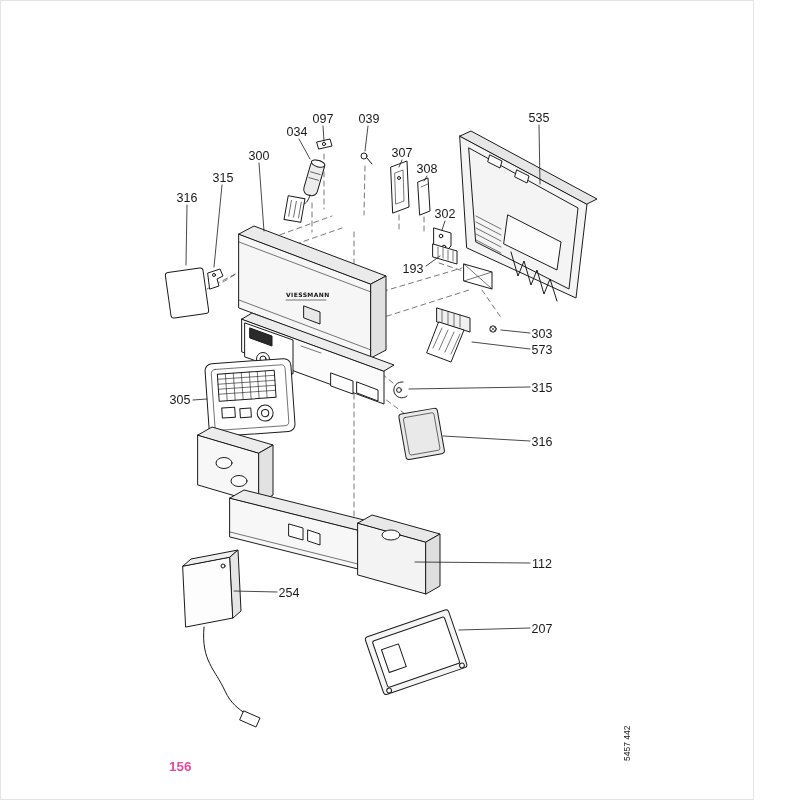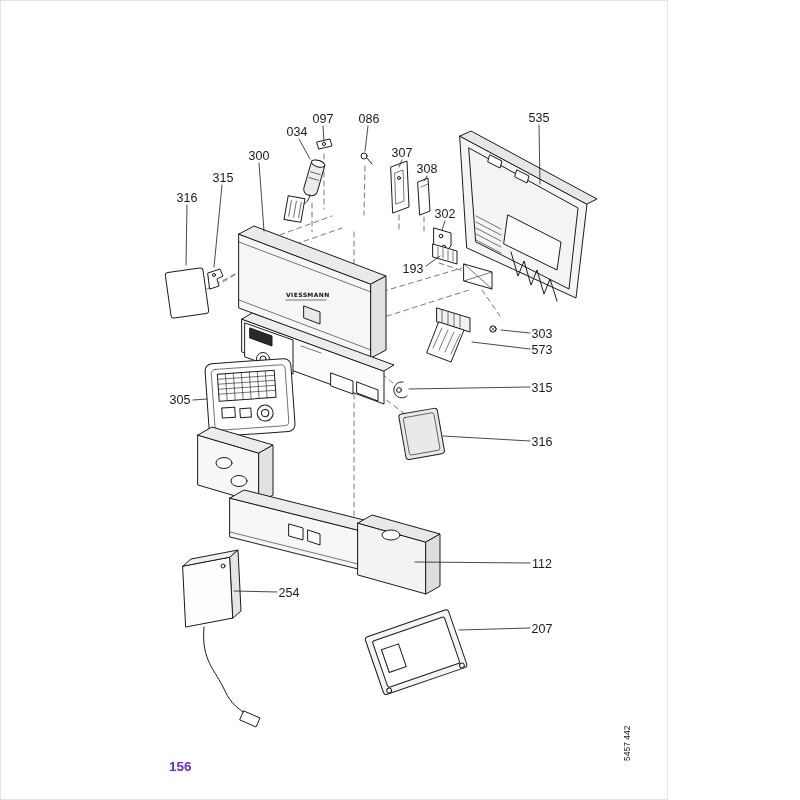--- a/index.html
+++ b/index.html
@@ -1,33 +1,33 @@
 <!DOCTYPE html>
 <html><head>
 <meta charset="utf-8">
 <style>
   html,body{margin:0;padding:0;background:#fff;}
   .canvas{
-    position:relative;width:668px;height:800px;background:#ffffff;
+    position:relative;width:754px;height:800px;background:#ffffff;
     border:1px solid #e4e4e4;box-sizing:border-box;overflow:hidden;
     font-family:"Liberation Sans",sans-serif;
   }
   svg.art{position:absolute;left:0;top:0;}
   svg.art *{stroke:#1b1b1b;stroke-width:1;stroke-linejoin:round;stroke-linecap:round;}
   svg.art .thin, svg.art .thin *{stroke-width:0.6;}
   svg.art .dash *{stroke:#555;stroke-width:0.8;stroke-dasharray:5 4;fill:none;}
   svg.art .leader *{stroke:#1b1b1b;stroke-width:0.8;fill:none;}
   svg.art text{stroke:none;}
   .logo{font-family:"DejaVu Sans",sans-serif;font-size:6px;font-weight:bold;letter-spacing:0.4px;fill:#111;}
   .label{
     position:absolute;font-size:12.5px;color:#1a1a1a;
     transform:translate(-50%,-50%);white-space:nowrap;
   }
   .page-num{
-    position:absolute;left:168px;top:758px;font-size:13.5px;font-weight:bold;color:#6d28d9;
+    position:absolute;left:168px;top:758px;font-size:13.5px;font-weight:bold;color:#ec4899;
   }
   .doc-code{
     position:absolute;left:621px;top:760px;font-size:8.5px;color:#222;
     transform:rotate(-90deg);transform-origin:0 0;white-space:nowrap;
   }
 </style>
 </head>
 <body>
 
 <div class="canvas">
@@ -224,21 +224,21 @@
       <path d="M529,386 L408,388"></path>
       <path d="M529,440 L442,435"></path>
       <path d="M192,399 L206,398"></path>
       <path d="M529,562 L414,561"></path>
       <path d="M276,591 L233,590"></path>
       <path d="M529,627 L458,629"></path>
     </g>
   </svg>
 
   <div class="label" style="left:322px;top:118px">097</div>
-  <div class="label" style="left:368px;top:118px">086</div>
+  <div class="label" style="left:368px;top:118px">039</div>
   <div class="label" style="left:296px;top:131px">034</div>
   <div class="label" style="left:258px;top:155px">300</div>
   <div class="label" style="left:401px;top:152px">307</div>
   <div class="label" style="left:426px;top:168px">308</div>
   <div class="label" style="left:538px;top:117px">535</div>
   <div class="label" style="left:222px;top:177px">315</div>
   <div class="label" style="left:186px;top:197px">316</div>
   <div class="label" style="left:444px;top:213px">302</div>
   <div class="label" style="left:412px;top:268px">193</div>
   <div class="label" style="left:541px;top:333px">303</div>

